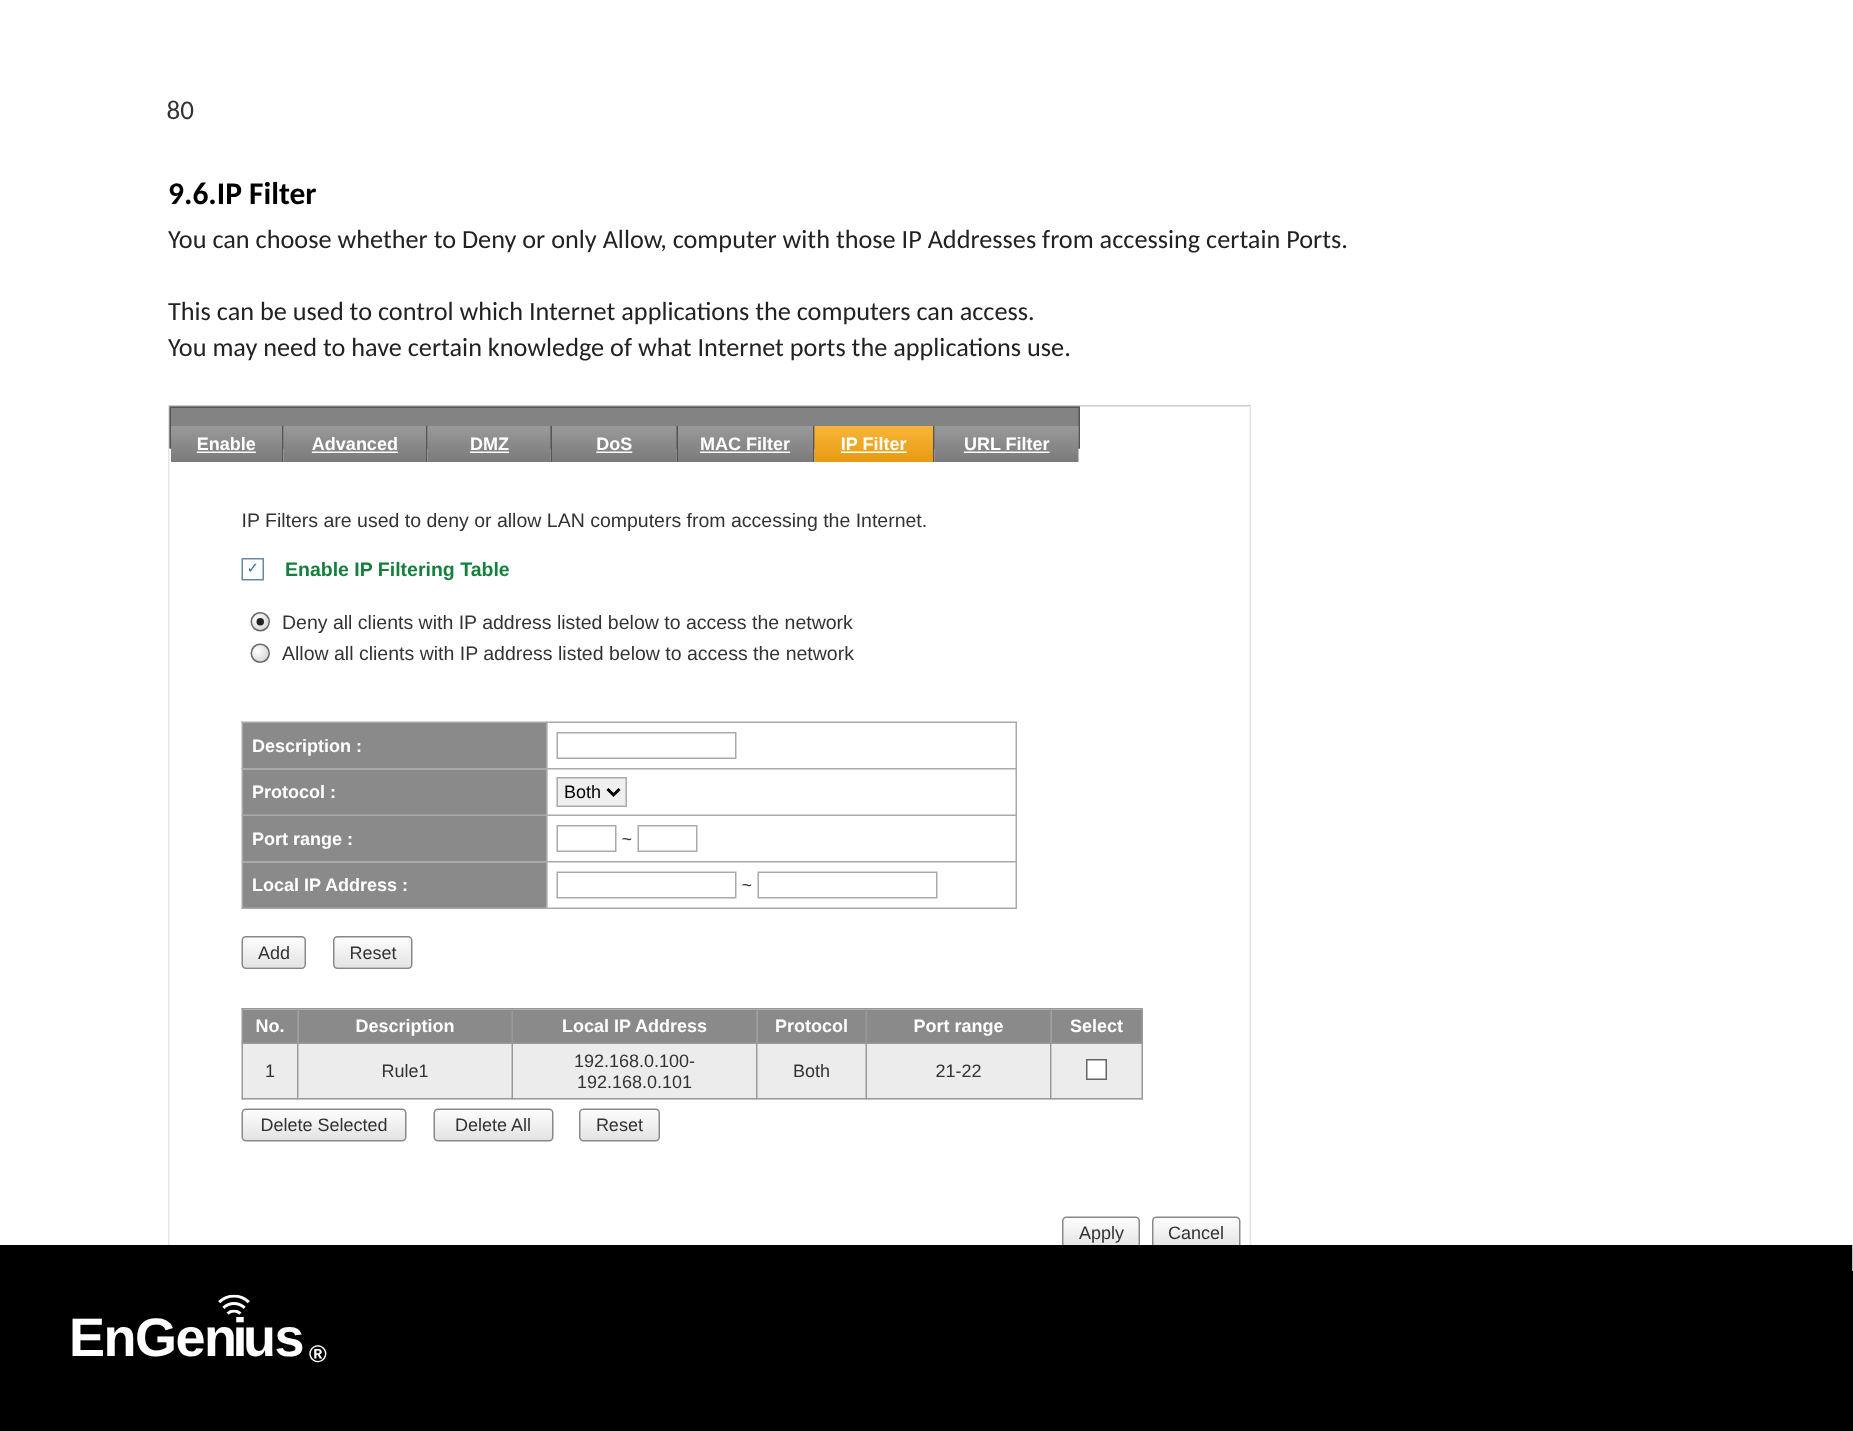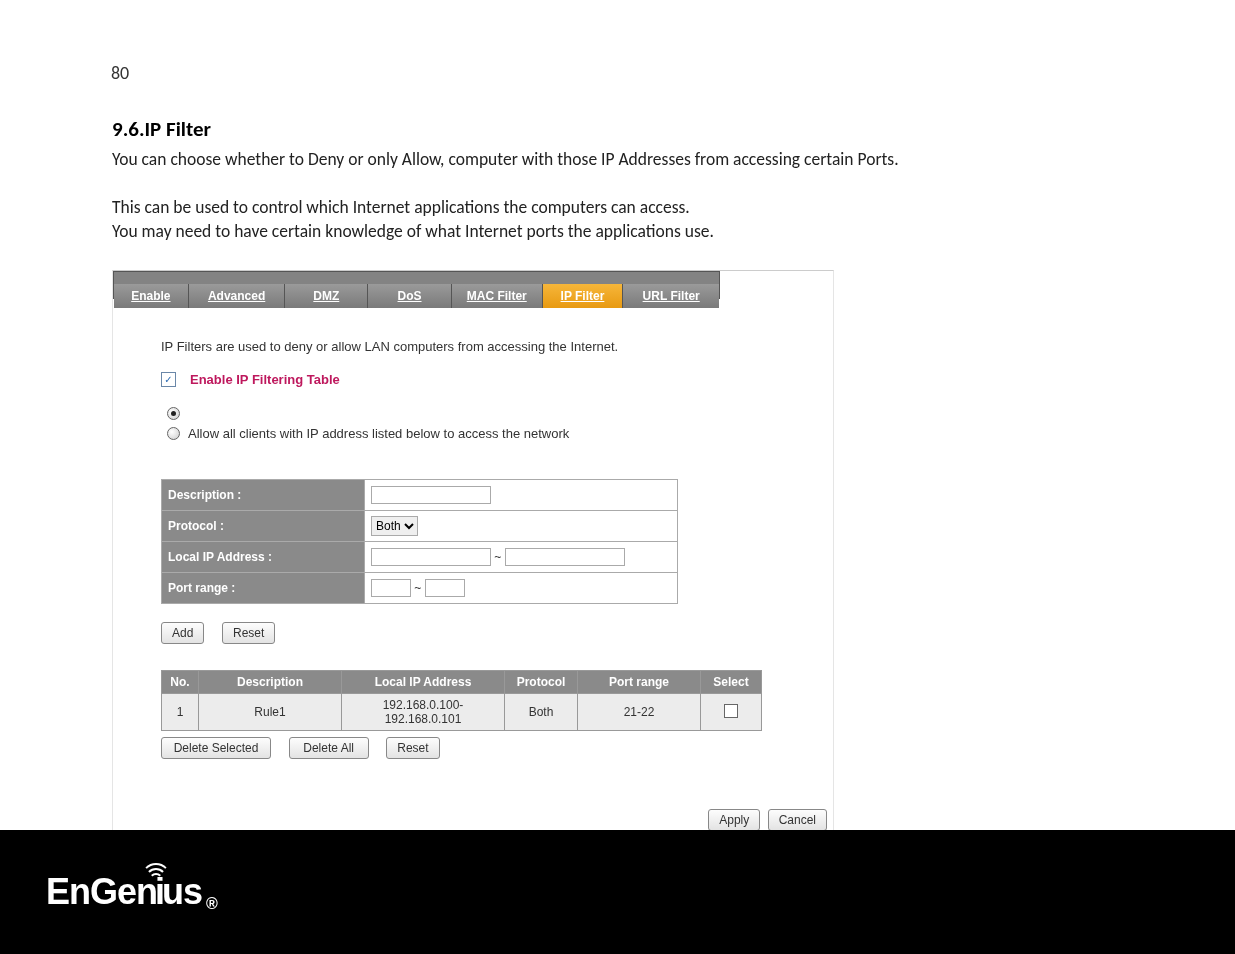--- a/index.html
+++ b/index.html
@@ -88,21 +88,21 @@
     font-size: 13px;
   }
   .desc-line { color: #333; margin-bottom: 18px; }
   .chk-row { display:flex; align-items:center; margin-bottom: 20px; }
   .chk {
     width:13px; height:13px; border:1px solid #6a87a8;
     background:#fff; display:inline-flex; align-items:center;
     justify-content:center; font-size:10px; color:#2a6bb4;
     margin-right:14px; line-height:1;
   }
-  .chk-label { font-weight:bold; color:#be185d; font-size:13px; }
+  .chk-label { font-weight:bold; color:#15803d; font-size:13px; }
 
   .radio-row { display:flex; align-items:center; margin-bottom:6px; margin-left:6px; }
   .radio {
     width:11px; height:11px; border:1px solid #666; border-radius:50%;
     background: radial-gradient(circle at 35% 35%, #fff, #ccc);
     margin-right:8px; display:inline-flex; align-items:center; justify-content:center;
   }
   .radio .dot { width:5px; height:5px; background:#222; border-radius:50%; }
 
   .form-tbl {
@@ -240,20 +240,21 @@
 
     <div class="chk-row">
       <span class="chk">✓</span>
       <span class="chk-label">Enable IP Filtering Table</span>
     </div>
 
     <div class="radio-row">
       <span class="radio">
           <span class="dot"></span>
         </span>
+      <span>Deny all clients with IP address listed below to access the network</span>
     </div>
     <div class="radio-row">
       <span class="radio"></span>
       <span>Allow all clients with IP address listed below to access the network</span>
     </div>
 
     <table class="form-tbl">
       <tbody>
           <tr>
         <td class="lbl">Description :</td>
@@ -261,33 +262,33 @@
       </tr>
       <tr>
         <td class="lbl">Protocol :</td>
         <td class="val">
           <select class="sel">
             <option>Both</option>
           </select>
         </td>
       </tr>
       <tr>
+        <td class="lbl">Port range :</td>
+        <td class="val">
+          <input class="txt w40" value="" style="">
+          <span>~</span>
+          <input class="txt w40" value="" style="">
+        </td>
+      </tr>
+      <tr>
         <td class="lbl">Local IP Address :</td>
         <td class="val">
           <input class="txt w120" value="" style="">
           <span>~</span>
           <input class="txt w120" value="" style="">
-        </td>
-      </tr>
-      <tr>
-        <td class="lbl">Port range :</td>
-        <td class="val">
-          <input class="txt w40" value="" style="">
-          <span>~</span>
-          <input class="txt w40" value="" style="">
         </td>
       </tr>
     </tbody>
       </table>
 
     <div class="btn-row">
       <span class="btn">Add</span>
       <span class="btn">Reset</span>
     </div>
 

